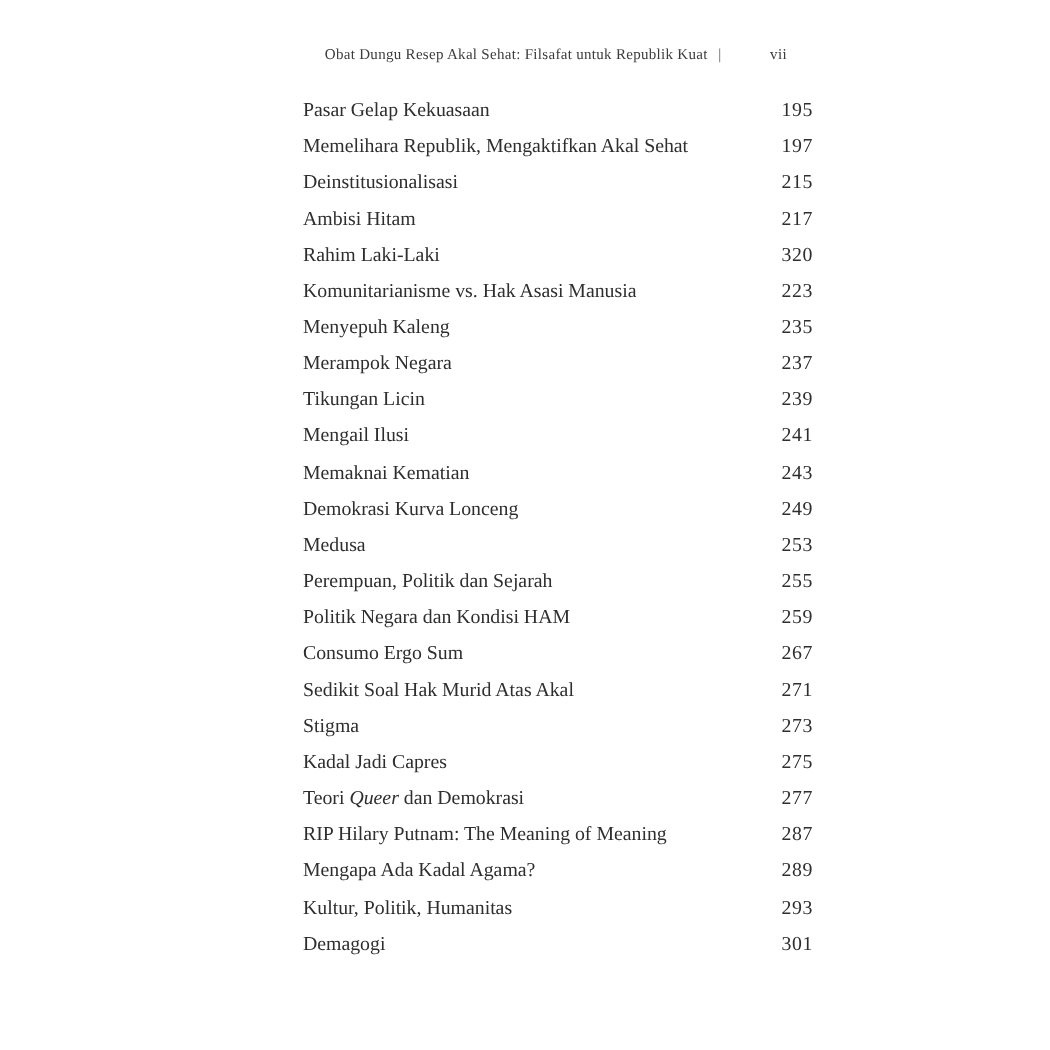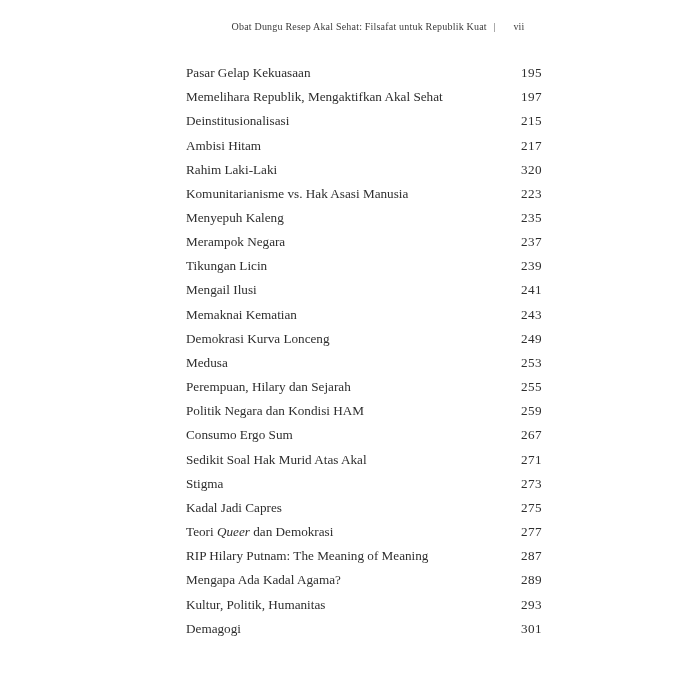--- a/index.html
+++ b/index.html
@@ -11,50 +11,52 @@
     position: relative;
     width: 700px;
     height: 700px;
     background: #ffffff;
     font-family: "Liberation Serif", "DejaVu Serif", serif;
     color: #2e2e2e;
     overflow: hidden;
   }
   .header {
     position: absolute;
-    top: 21px;
+    top: 31px;
     left: 186px;
     width: 356px;
     display: flex;
     justify-content: flex-end;
     align-items: baseline;
     font-size: 10px;
     letter-spacing: 0.2px;
     color: #3c3c3c;
     white-space: nowrap;
   }
   .separator {
     margin-left: 7px;
     color: #5a5a5a;
   }
   .folio {
     width: 46px;
     text-align: center;
+    padding-left: 15px;
   }
   .toc {
     position: absolute;
     top: 61px;
     left: 186px;
     width: 356px;
   }
   .toc-row {
     height: 24.17px;
     display: flex;
     justify-content: space-between;
     align-items: center;
+    margin-left: 16px;
   }
   .toc-title {
     font-size: 13.2px;
     white-space: nowrap;
   }
   .toc-page {
     font-size: 13.2px;
     text-align: left;
     letter-spacing: 0.4px;
   }
@@ -115,21 +117,21 @@
       </div>
       <div class="toc-row">
         <span class="toc-title"><span>Demokrasi Kurva Lonceng</span></span>
         <span class="toc-page">249</span>
       </div>
       <div class="toc-row">
         <span class="toc-title"><span>Medusa</span></span>
         <span class="toc-page">253</span>
       </div>
       <div class="toc-row">
-        <span class="toc-title"><span>Perempuan, Hilary dan Sejarah</span></span>
+        <span class="toc-title"><span>Perempuan, Politik dan Sejarah</span></span>
         <span class="toc-page">255</span>
       </div>
       <div class="toc-row">
         <span class="toc-title"><span>Politik Negara dan Kondisi HAM</span></span>
         <span class="toc-page">259</span>
       </div>
       <div class="toc-row">
         <span class="toc-title"><span>Consumo Ergo Sum</span></span>
         <span class="toc-page">267</span>
       </div>

